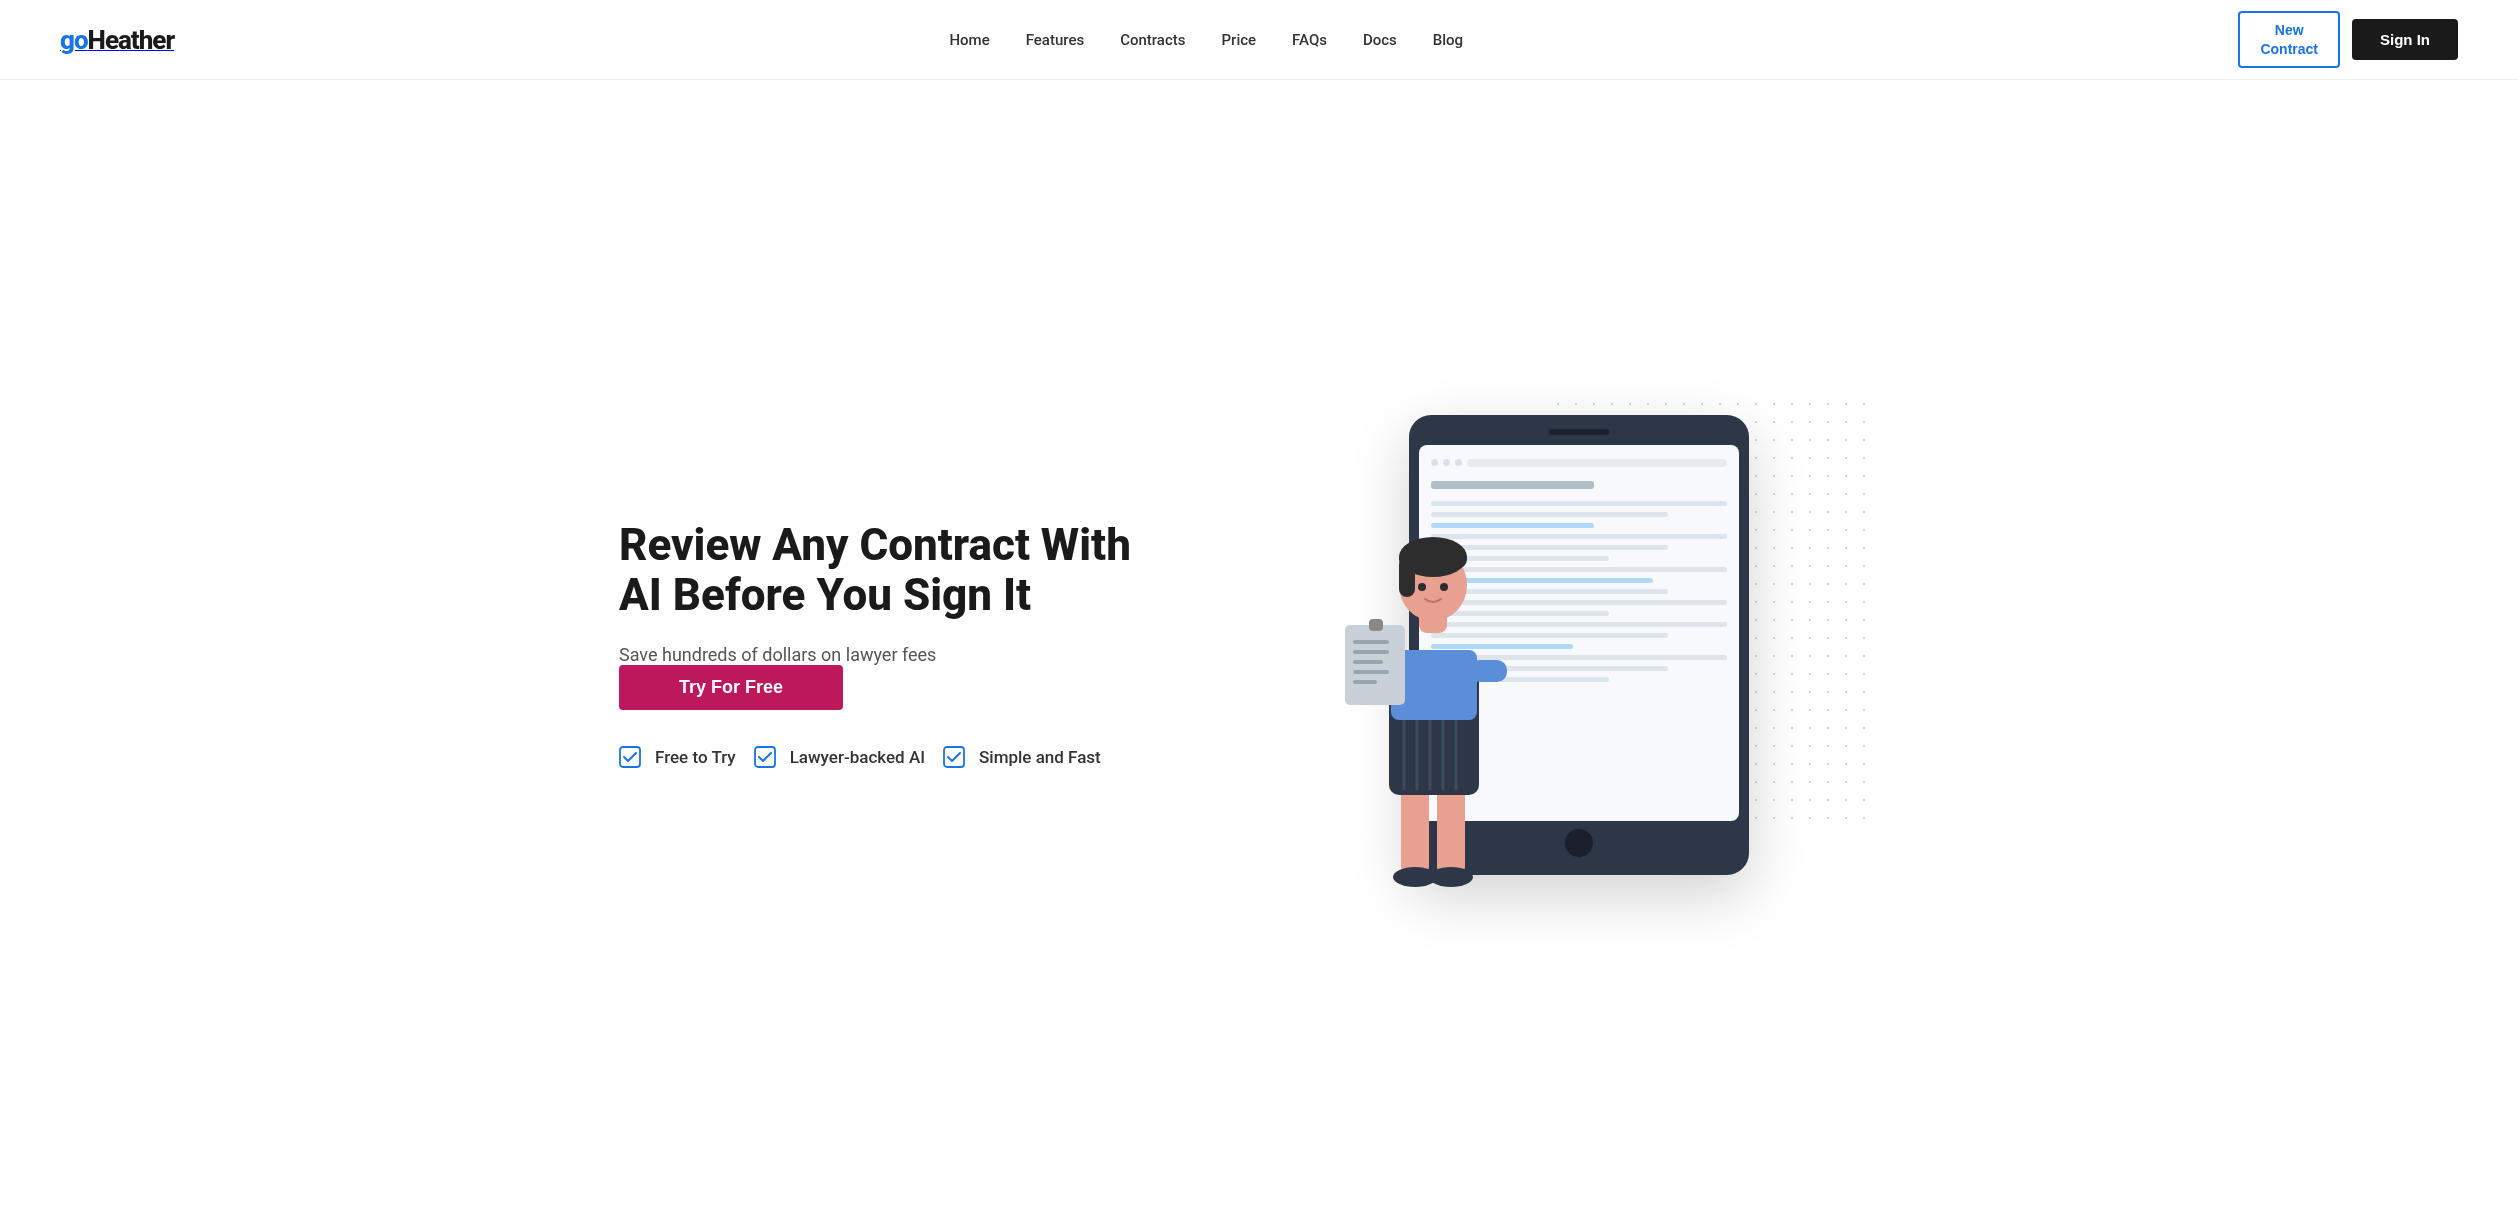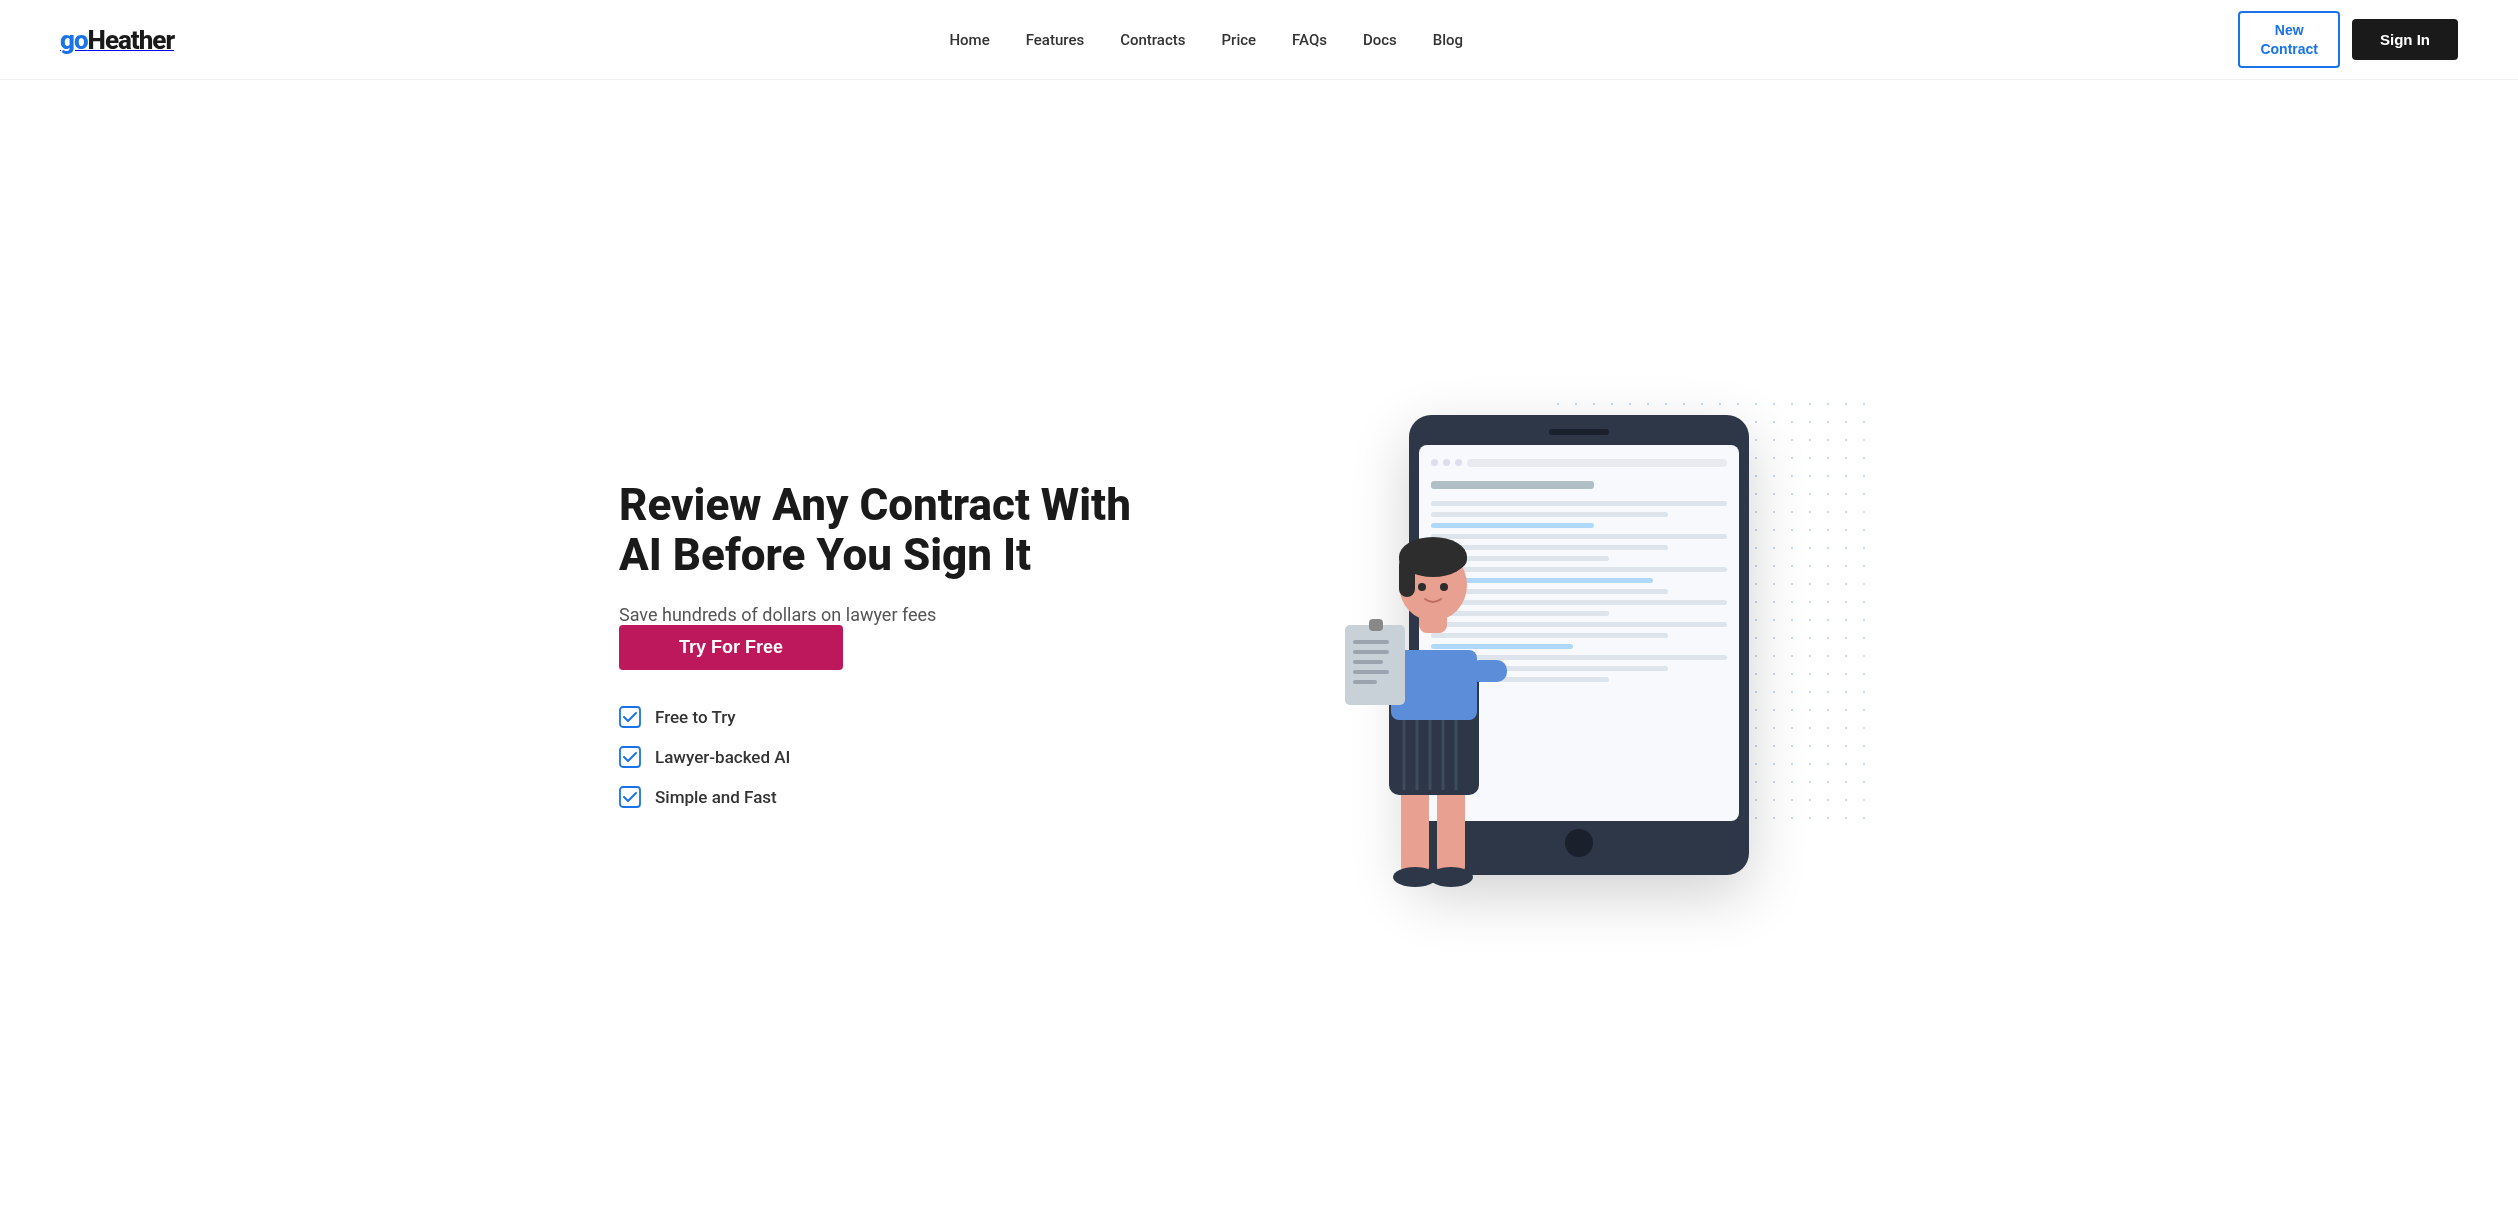--- a/index.html
+++ b/index.html
@@ -104,21 +104,21 @@
       border-radius: 4px;
       font-size: 18px;
       font-weight: 600;
       cursor: pointer;
       display: inline-block;
       margin-bottom: 36px;
     }
     .feature-list {
       list-style: none;
       display: flex;
-      flex-direction: column;
+      flex-direction: row;
       gap: 18px;
     }
     .feature-item {
       display: flex;
       align-items: center;
       gap: 14px;
       font-size: 17px;
       color: #333;
       font-weight: 500;
     }

